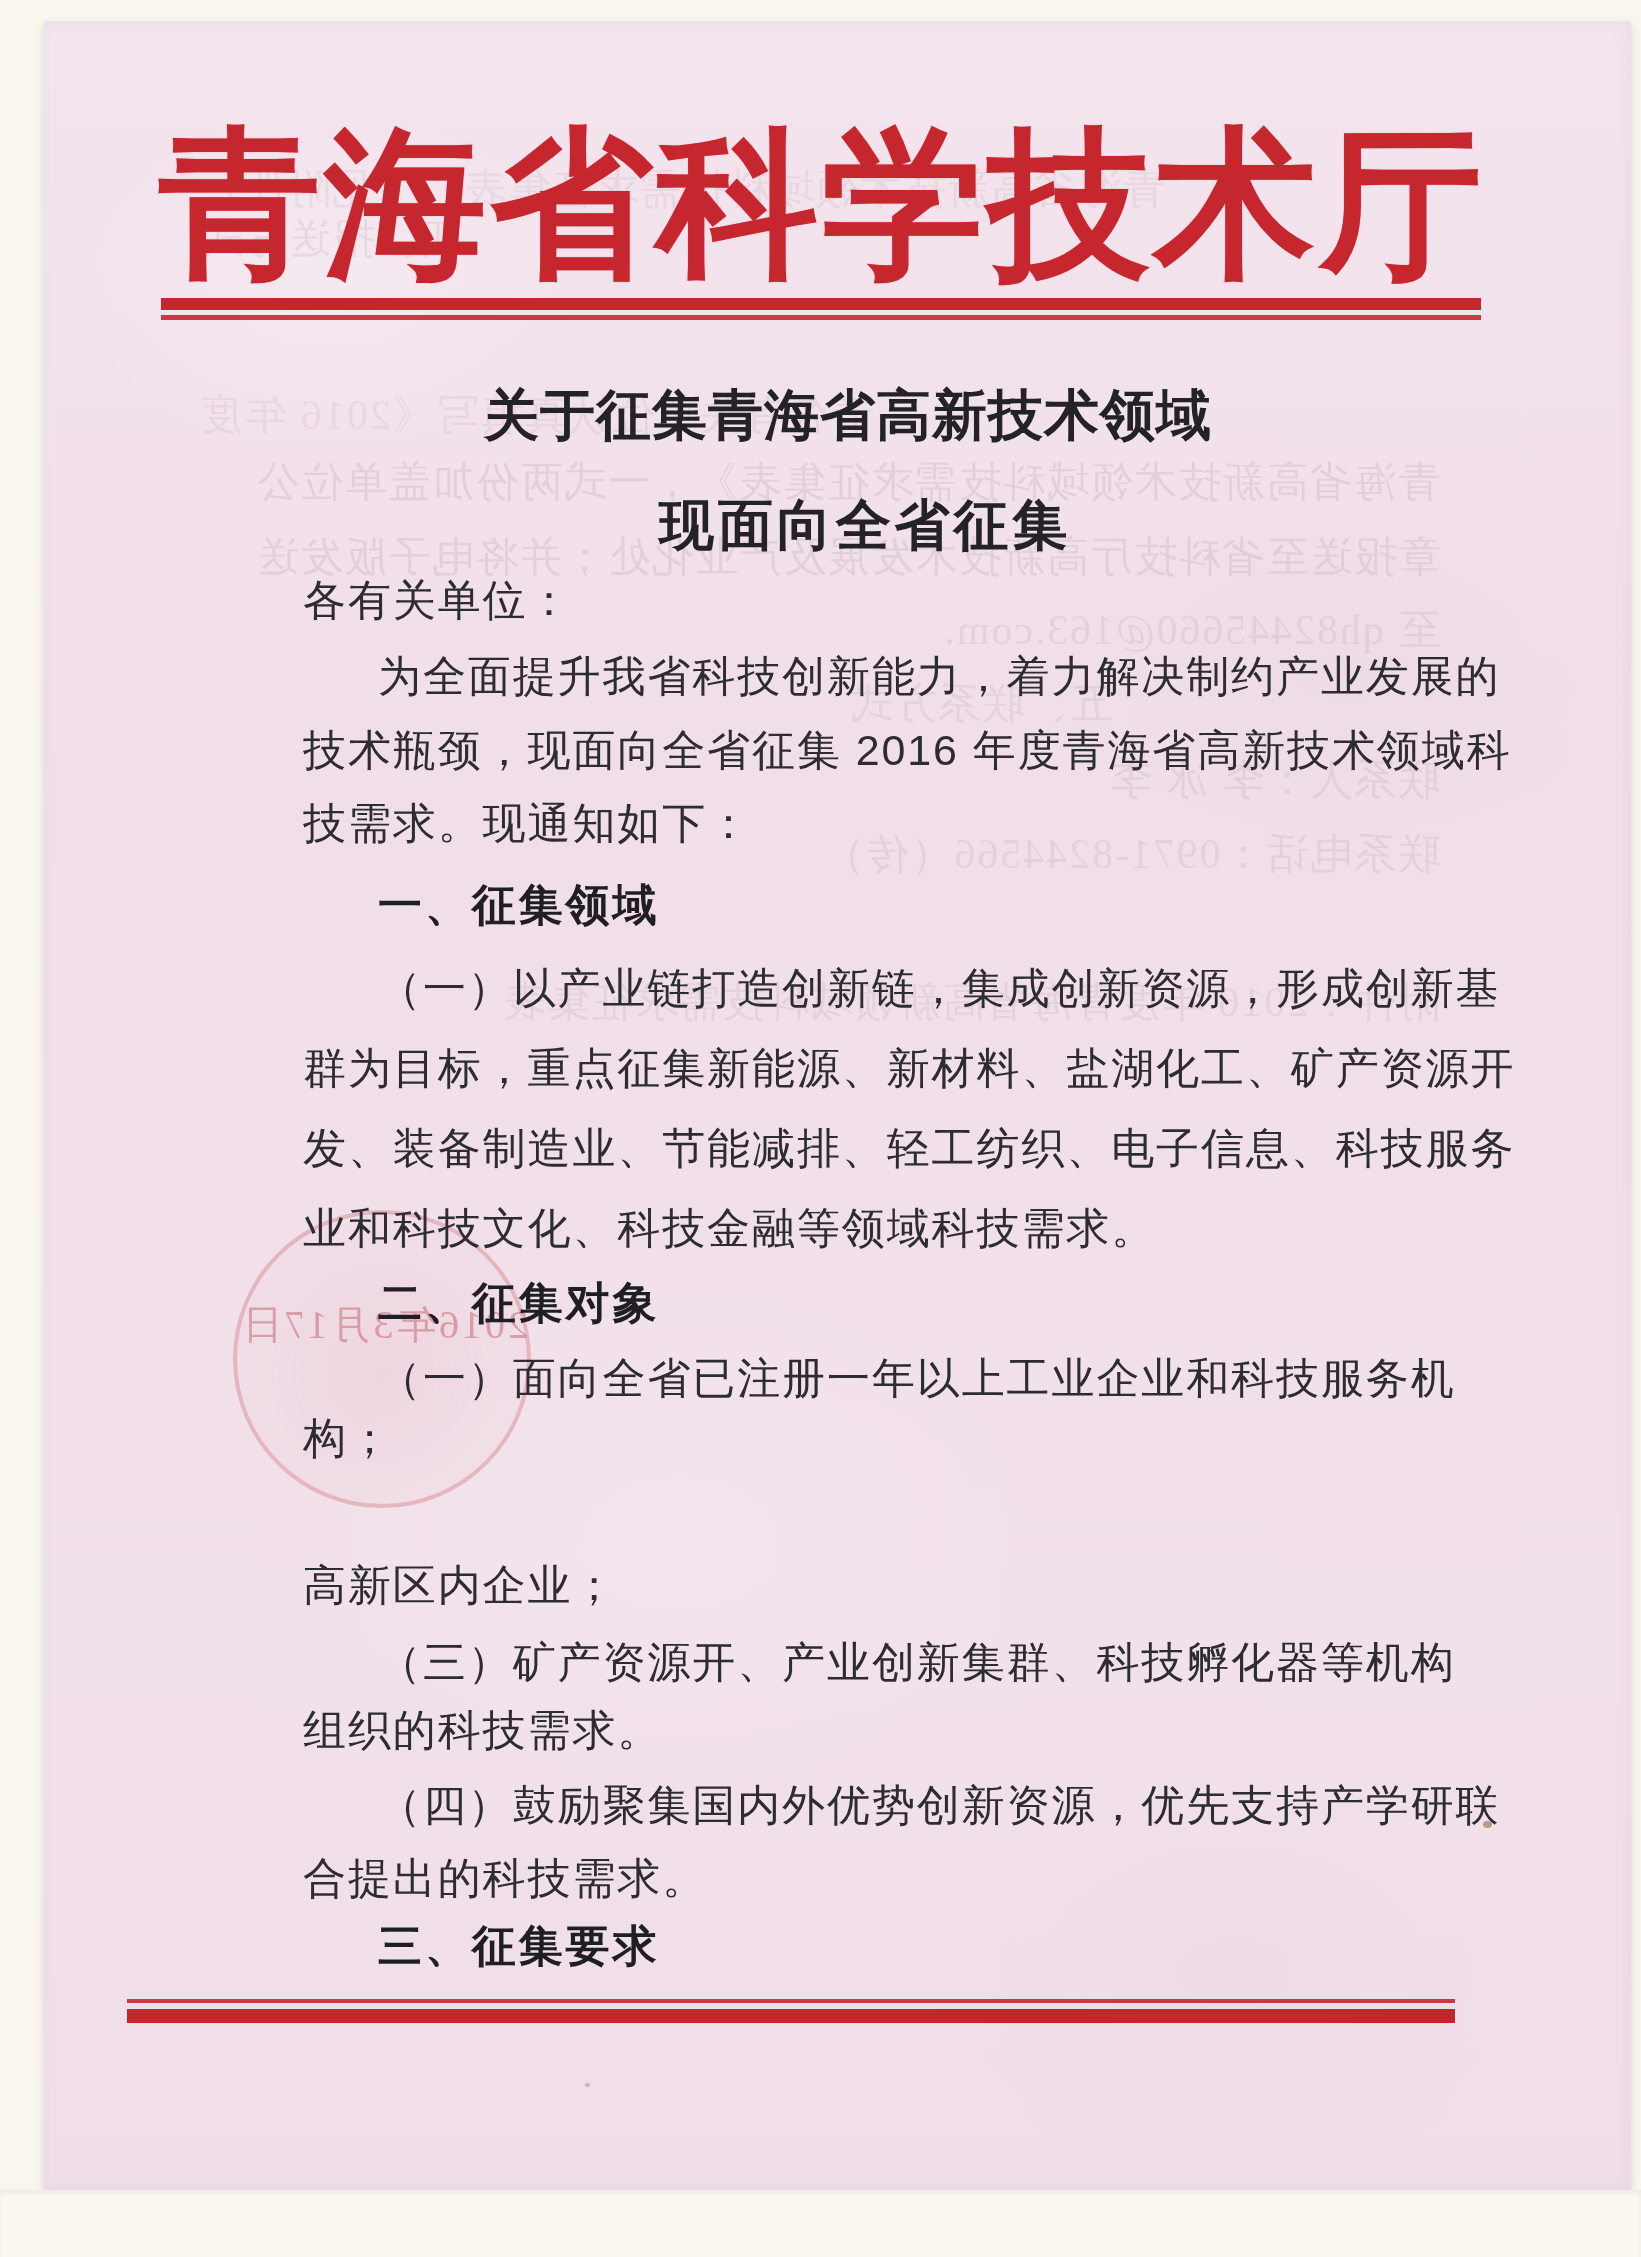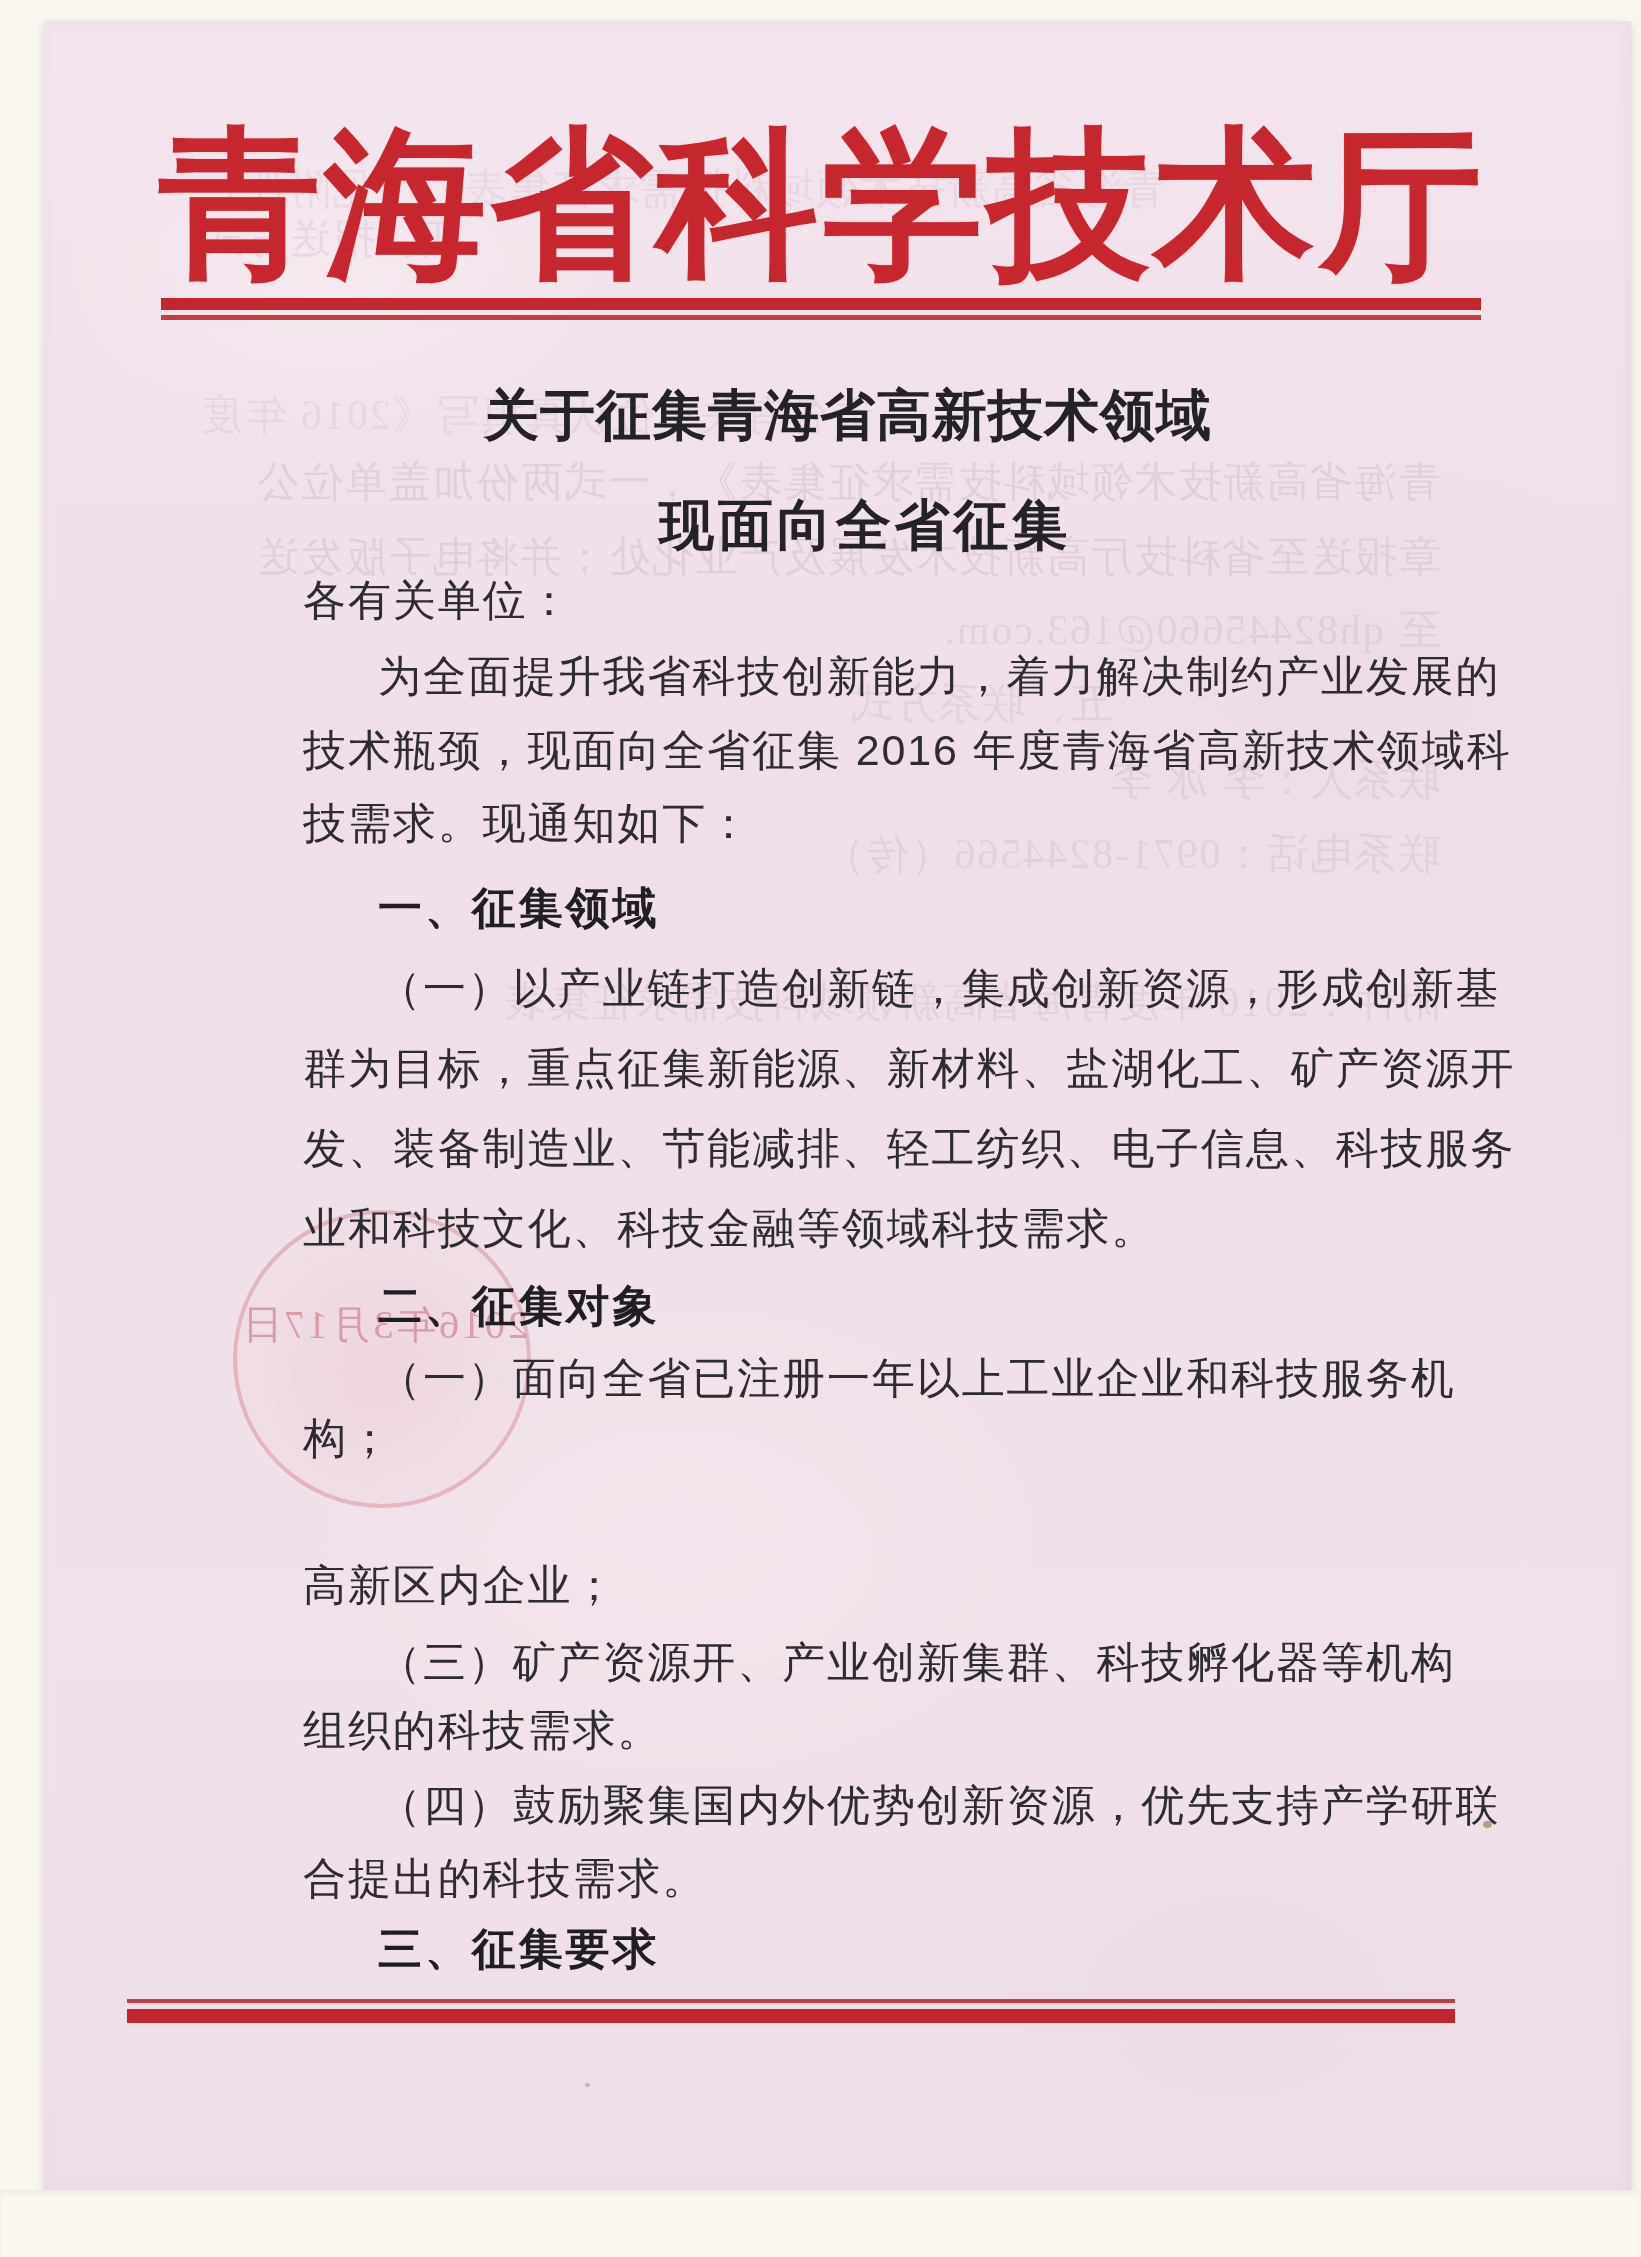--- a/index.html
+++ b/index.html
@@ -49,21 +49,21 @@
   .doc-title.l2{left:615px;top:477px;letter-spacing:3.9px;}
   
   .bline{
     position:absolute;left:259px;white-space:nowrap;
     font-size:43px;line-height:1;letter-spacing:1.9px;color:#2d2c32;
     font-family:Liberation Sans, sans-serif;
   }
   .bline.indent{left:334px;}
   .bline.heading{
     left:334px;font-weight:700;color:#1f1e24;font-size:44px;
-    font-family:Liberation Sans, sans-serif;letter-spacing:2.9px;
+    font-family:Liberation Mono, monospace;letter-spacing:2.9px;
   }
   
   .ghost{
     position:absolute;left:155px;width:1241px;white-space:nowrap;
     font-size:42px;line-height:1;letter-spacing:1.9px;color:#8d7588;
     transform:scaleX(-1);filter:blur(0.7px);pointer-events:none;
   }
   .g-end{text-align:right;}
   .g-mid{padding-left:328px;box-sizing:border-box;}
   .o10{opacity:.10}.o12{opacity:.12}.o13{opacity:.13}.o14{opacity:.15}

